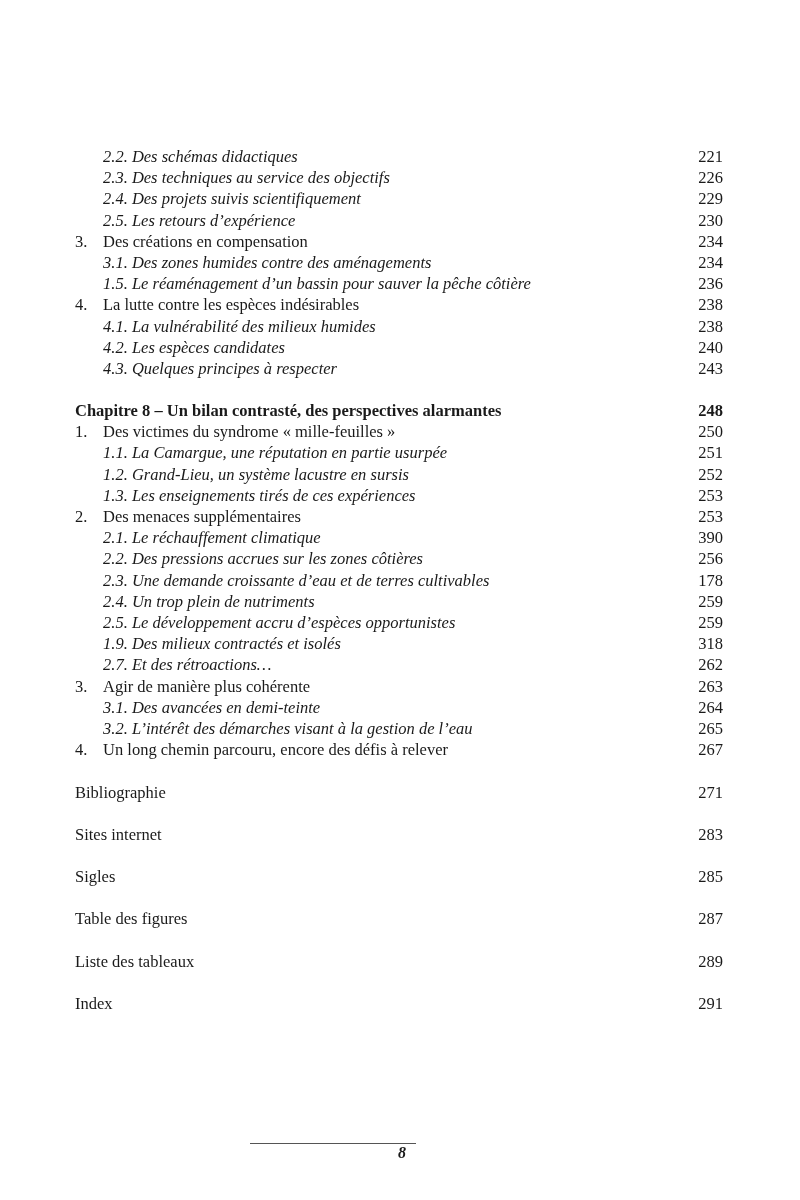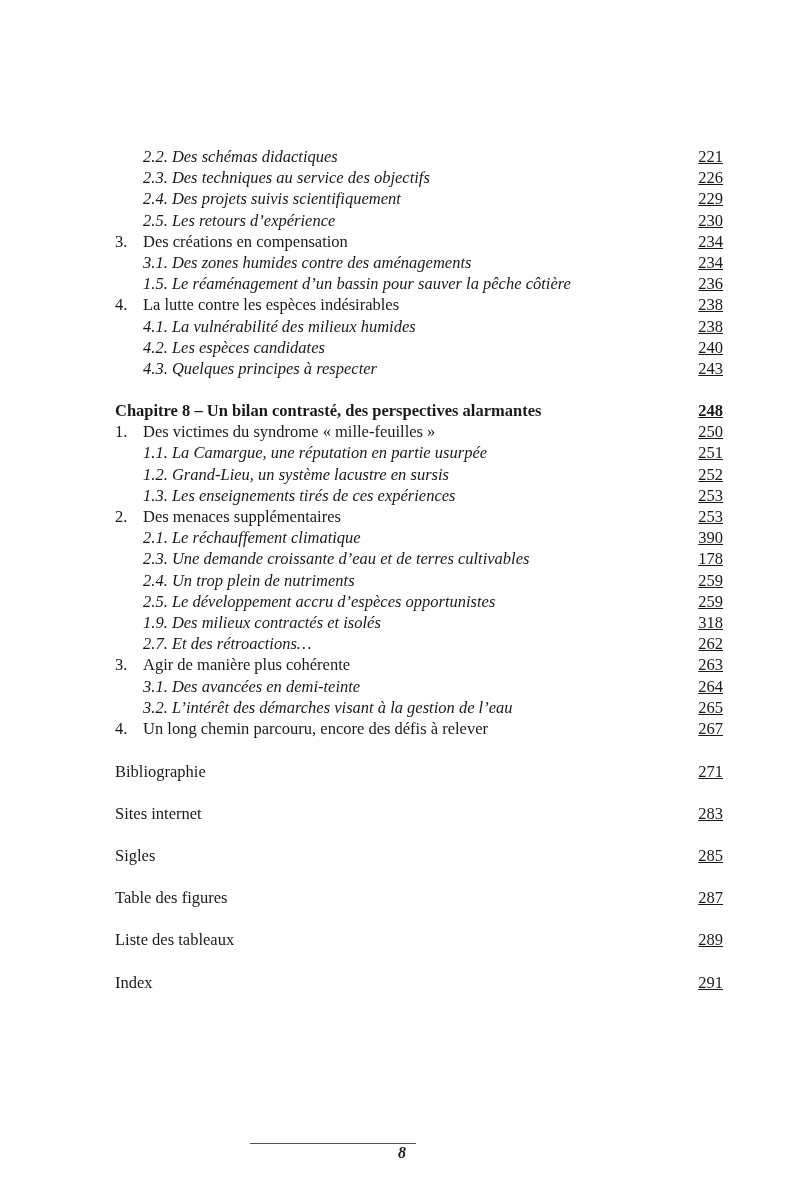--- a/index.html
+++ b/index.html
@@ -4,29 +4,29 @@
   <style>
     html, body { margin: 0; padding: 0; background: #ffffff; }
     body {
       width: 800px; height: 1200px; position: relative; overflow: hidden;
       font-family: "Liberation Serif", "DejaVu Serif", serif;
       color: #1a1a1a;
     }
     .toc { position: absolute; left: 75px; top: 146px; width: 648px; }
     .row {
       display: flex; justify-content: space-between; align-items: baseline;
-      height: 21.2px; font-size: 16.5px; line-height: 21.2px; white-space: nowrap; margin-left: 40px;
+      height: 21.2px; font-size: 16.5px; line-height: 21.2px; white-space: nowrap;
     }
     .row .title { display: flex; }
     .row .num { display: inline-block; width: 28px; }
     .row.sub .title { padding-left: 28px; font-style: italic; }
     .row.chapter { font-weight: bold; margin-top: 21px; gap: 12px; }
     .row.annex { margin-top: 21px; }
     .row.annex.first { margin-top: 21.5px; }
-    .page { text-align: right; text-decoration: underline; }
+    .page { text-align: right; }
     .footer-rule {
       position: absolute; left: 250px; top: 1143px; width: 166px;
       border-top: 1px solid #555;
     }
     .folio {
       position: absolute; left: 392px; top: 1144px; width: 20px; text-align: center;
       font-weight: bold; font-style: italic; font-size: 16px;
     }
   </style>
 </head>
@@ -137,20 +137,26 @@
         <span class="num">2.</span>
         <span>Des menaces supplémentaires</span>
       </span>
       <span class="page">253</span>
     </div>
     <div class="row sub">
       <span class="title">
         <span>2.1. Le réchauffement climatique</span>
       </span>
       <span class="page">390</span>
+    </div>
+    <div class="row sub">
+      <span class="title">
+        <span>2.2. Des pressions accrues sur les zones côtières</span>
+      </span>
+      <span class="page">256</span>
     </div>
     <div class="row sub">
       <span class="title">
         <span>2.3. Une demande croissante d’eau et de terres cultivables</span>
       </span>
       <span class="page">178</span>
     </div>
     <div class="row sub">
       <span class="title">
         <span>2.4. Un trop plein de nutriments</span>

